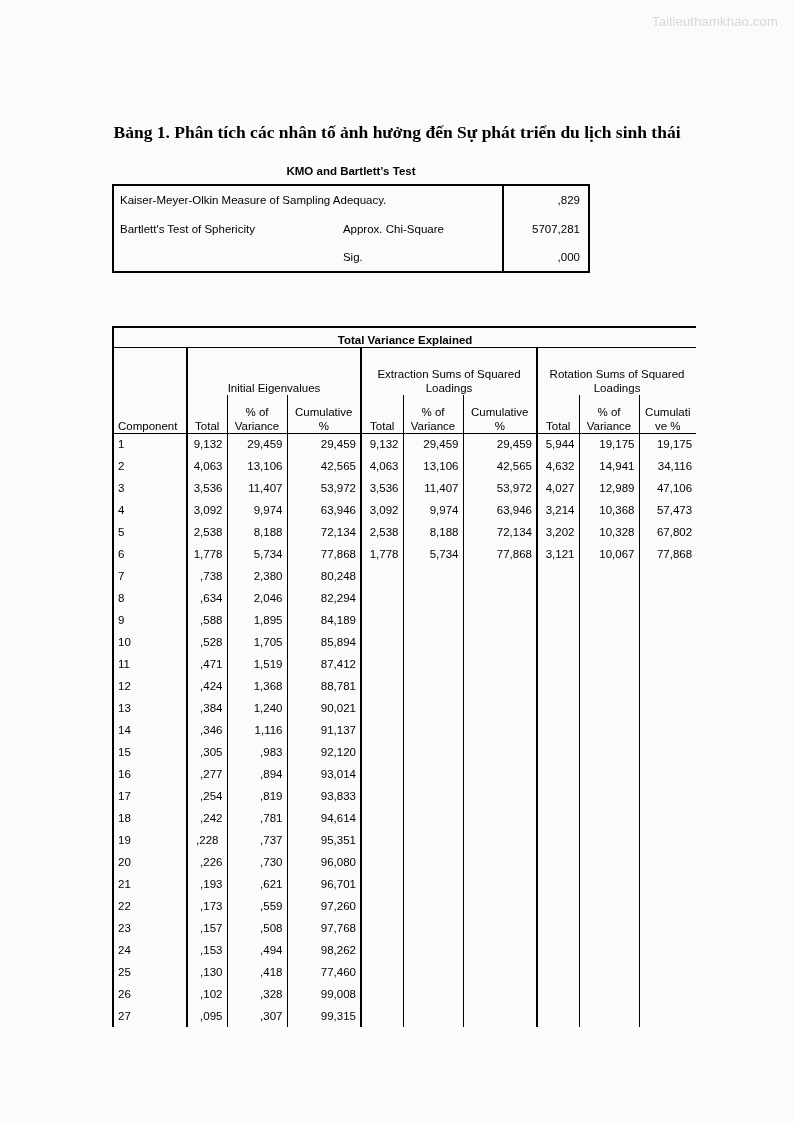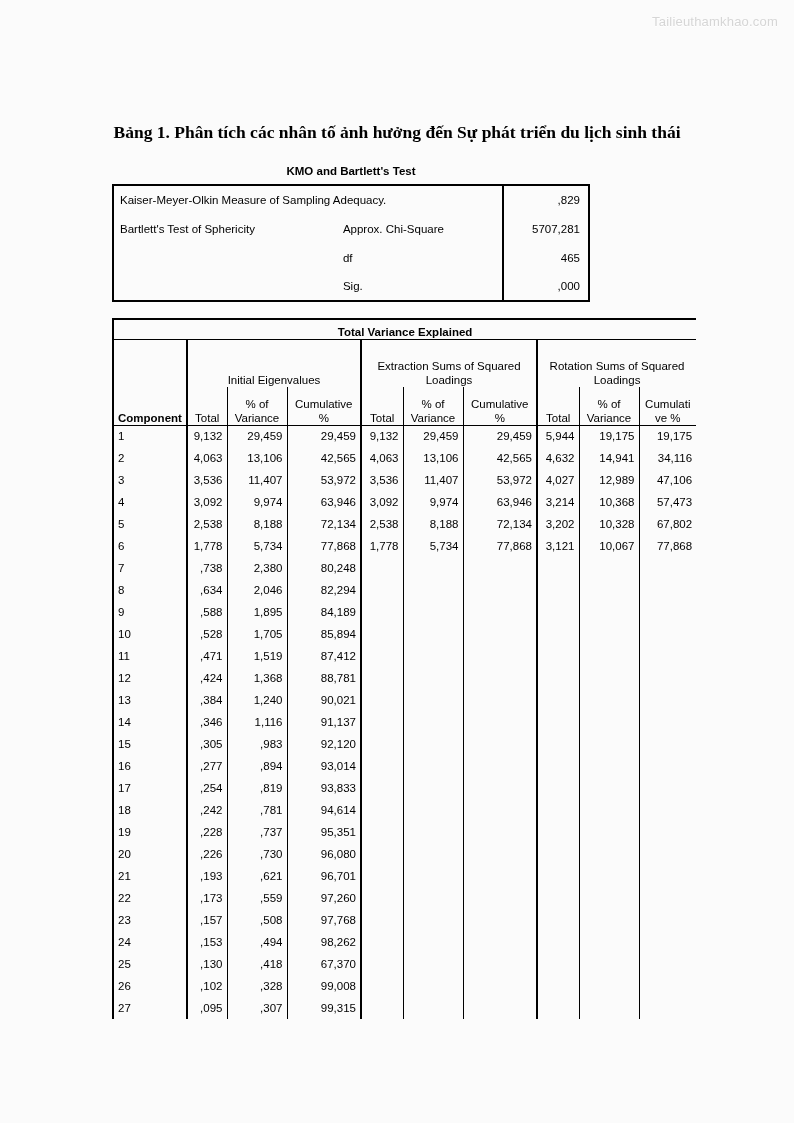--- a/index.html
+++ b/index.html
@@ -81,21 +81,21 @@
     border-left: 2px solid #000;
   }
   table.kmo tr:first-child td { border-top: 2px solid #000; }
   table.kmo tr:last-child td { border-bottom: 2px solid #000; }
   table.kmo td:first-child { border-left: 2px solid #000; }
   table.kmo td.val { border-right: 2px solid #000; }
 
   
   .tve-wrap {
     position: absolute;
-    top: 318px; left: 112px;
+    top: 326px; left: 112px;
     width: 584px;
     height: 710px;
     overflow: hidden;
   }
   table.tve {
     width: 584px;
     border-collapse: collapse;
     font-size: 11.5px;
     background: #fbfbfb;
     table-layout: fixed;
@@ -162,25 +162,20 @@
   <table class="kmo">
     <tbody>
       <tr>
         <td class="lbl" colspan="2">Kaiser-Meyer-Olkin Measure of Sampling Adequacy.</td>
         <td class="val">,829</td>
       </tr>
       <tr>
         <td class="lbl">Bartlett's Test of Sphericity</td>
         <td class="sub">Approx. Chi-Square</td>
         <td class="val">5707,281</td>
-      </tr>
-      <tr>
-        <td class="lbl"></td>
-        <td class="sub">df</td>
-        <td class="val">465</td>
       </tr>
       <tr>
         <td class="lbl"></td>
         <td class="sub">Sig.</td>
         <td class="val">,000</td>
       </tr>
     </tbody>
   </table>
 
   <div class="tve-wrap">
@@ -195,21 +190,21 @@
           <col class="c-cum2">
         <col class="c-tot3">
           <col class="c-var3">
           <col class="c-cum3">
       </colgroup>
       <thead>
         <tr>
           <td class="tve-title bx-out-t bx-out-l bx-out-r bx-in-b" colspan="10">Total Variance Explained</td>
         </tr>
         <tr>
-          <td class="bx-out-l colhead left bx-in-b" rowspan="2" style="height: 86px; font-weight: bold;">Component</td>
+          <td class="bx-out-l colhead left bx-in-b" rowspan="2" style="height: 86px;">Component</td>
           <td class="grp bx-out-l" colspan="3">Initial Eigenvalues</td>
           <td class="grp bx-out-l" colspan="3">Extraction Sums of Squared Loadings</td>
           <td class="grp bx-out-l bx-out-r" colspan="3">Rotation Sums of Squared Loadings</td>
         </tr>
         <tr>
           <td class="colhead bx-out-l bx-in-b">Total</td>
           <td class="colhead bx-in-l bx-in-b">
             <span>% of</span><br>
             <span>Variance</span>
           </td>
@@ -450,21 +445,21 @@
             <td class="num bx-in-l" style="vertical-align: middle;">94,614</td>
             <td class="num bx-out-l" style="vertical-align: middle;"></td>
             <td class="num bx-in-l" style="vertical-align: middle;"></td>
             <td class="num bx-in-l" style="vertical-align: middle;"></td>
             <td class="num bx-out-l" style="vertical-align: middle;"></td>
             <td class="num bx-in-l" style="vertical-align: middle;"></td>
             <td class="num bx-in-l bx-out-r" style="vertical-align: middle;"></td>
           </tr>
           <tr>
             <td class="comp bx-out-l" style="vertical-align: middle;">19</td>
-            <td class="num bx-out-l" style="vertical-align: middle;">,228</td>
+            <td class="num bx-out-l" style="vertical-align: middle; text-align: center;">,228</td>
             <td class="num bx-in-l" style="vertical-align: middle;">,737</td>
             <td class="num bx-in-l" style="vertical-align: middle;">95,351</td>
             <td class="num bx-out-l" style="vertical-align: middle;"></td>
             <td class="num bx-in-l" style="vertical-align: middle;"></td>
             <td class="num bx-in-l" style="vertical-align: middle;"></td>
             <td class="num bx-out-l" style="vertical-align: middle;"></td>
             <td class="num bx-in-l" style="vertical-align: middle;"></td>
             <td class="num bx-in-l bx-out-r" style="vertical-align: middle;"></td>
           </tr>
           <tr>
@@ -524,21 +519,21 @@
             <td class="num bx-in-l" style="vertical-align: middle;"></td>
             <td class="num bx-in-l" style="vertical-align: middle;"></td>
             <td class="num bx-out-l" style="vertical-align: middle;"></td>
             <td class="num bx-in-l" style="vertical-align: middle;"></td>
             <td class="num bx-in-l bx-out-r" style="vertical-align: middle;"></td>
           </tr>
           <tr>
             <td class="comp bx-out-l" style="vertical-align: middle;">25</td>
             <td class="num bx-out-l" style="vertical-align: middle;">,130</td>
             <td class="num bx-in-l" style="vertical-align: middle;">,418</td>
-            <td class="num bx-in-l" style="vertical-align: middle;">67,370</td>
+            <td class="num bx-in-l" style="vertical-align: middle;">77,460</td>
             <td class="num bx-out-l" style="vertical-align: middle;"></td>
             <td class="num bx-in-l" style="vertical-align: middle;"></td>
             <td class="num bx-in-l" style="vertical-align: middle;"></td>
             <td class="num bx-out-l" style="vertical-align: middle;"></td>
             <td class="num bx-in-l" style="vertical-align: middle;"></td>
             <td class="num bx-in-l bx-out-r" style="vertical-align: middle;"></td>
           </tr>
           <tr>
             <td class="comp bx-out-l" style="vertical-align: middle;">26</td>
             <td class="num bx-out-l" style="vertical-align: middle;">,102</td>

